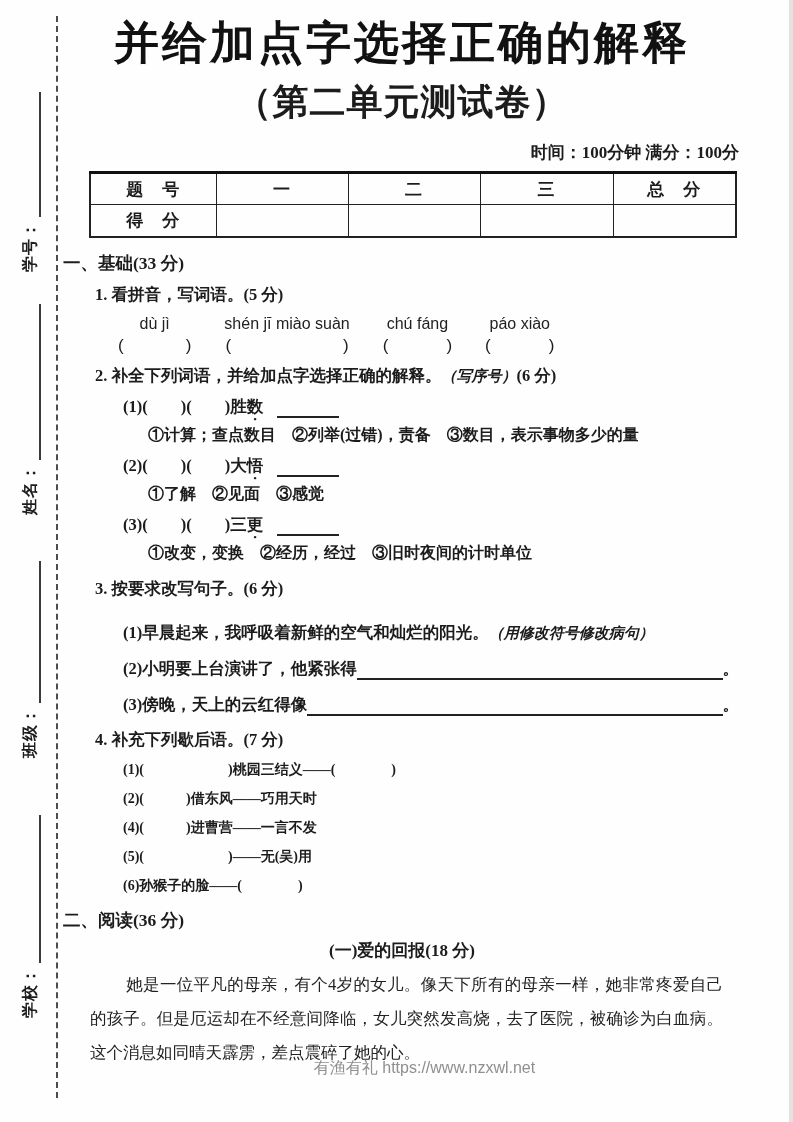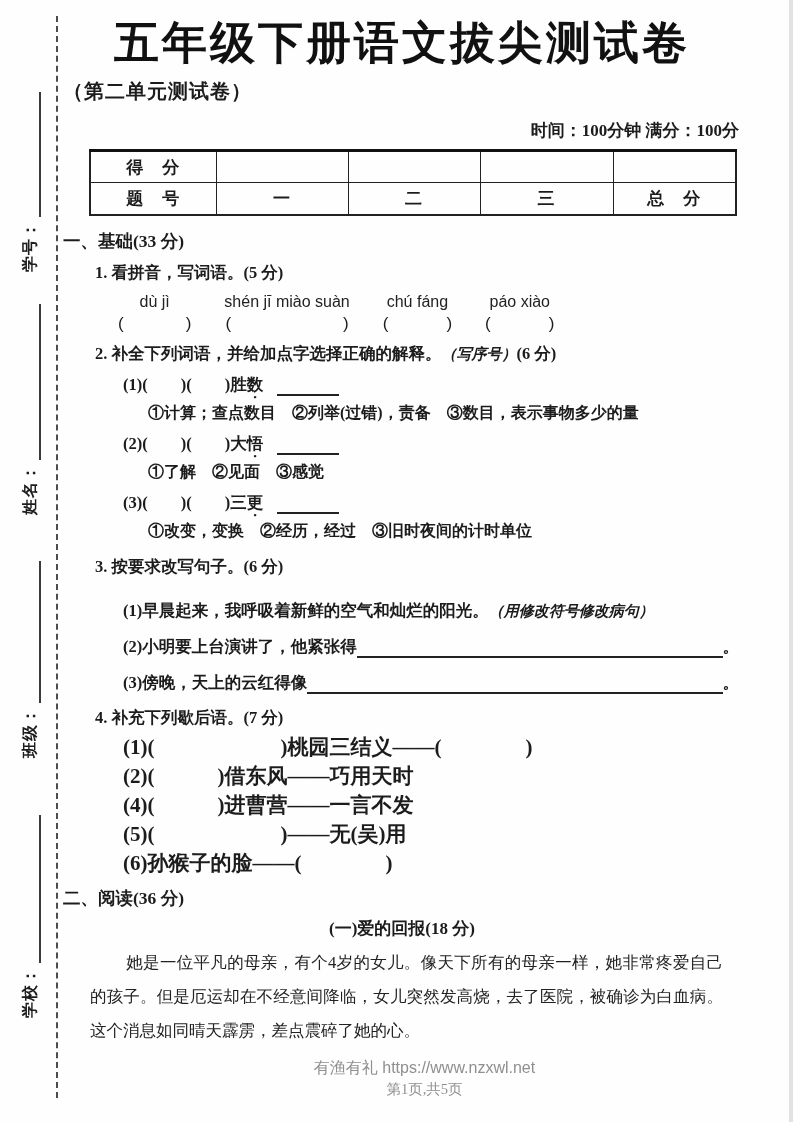--- a/index.html
+++ b/index.html
@@ -21,21 +21,21 @@
     font-size:16px; font-weight:600; white-space:nowrap; height:24px;
   }
   .seal-label { letter-spacing:1px; }
   .seal-blank { display:inline-block; border-bottom:2px solid #3a3a3a; height:20px; margin-left:4px; }
   
   .content { padding:0 48px 0 63px; }
   .title {
     margin-top:16px; text-align:center; font-size:45px; font-weight:900;
     letter-spacing:3px; line-height:1.2; color:#111;
   }
-  .subtitle { margin-top:8px; text-align:left; font-size:20px; font-weight:700; letter-spacing:1px; }
+  .subtitle { margin-top:8px; text-align:center; font-size:36px; font-weight:700; letter-spacing:1px; }
   .meta { margin-top:14px; text-align:right; font-size:17px; font-weight:600; padding-right:2px; }
   
   table.score {
     margin:7px 0 0 26px; border-collapse:collapse; width:648px;
     border:2px solid #222; border-top:3.5px solid #111;
   }
   table.score td {
     border:1.6px solid #222; text-align:center; font-size:17px; font-weight:700;
     height:32px; letter-spacing:1px;
   }
@@ -57,21 +57,21 @@
   .dot-under::after { content:"•"; position:absolute; left:50%; transform:translateX(-50%);
                       bottom:-0.72em; font-size:0.55em; }
   .blank { display:inline-block; border-bottom:2px solid #222; height:18px; }
   .blank-ans { width:62px; margin-left:14px; }
   
   .q3-item { margin-top:14px; margin-left:60px; font-size:16.5px; font-weight:700; }
   .q3-first { margin-top:22px; }
   .fill-row { display:flex; align-items:flex-end; margin-right:2px; }
   .fill-row .grow { flex:1 1 auto; border-bottom:2px solid #222; height:18px; }
   
-  .q4-item { margin-top:8px; margin-left:60px; font-size:21px; font-weight:700; line-height:21px; }
+  .q4-item { margin-top:8px; margin-left:60px; font-size:14px; font-weight:700; line-height:21px; }
   
   .passage-title { margin-top:7px; text-align:center; font-size:17px; font-weight:700; }
   .passage {
     margin:6px 18px 0 27px; font-size:16.5px; line-height:34px;
     text-align:justify; text-indent:2.2em; font-weight:500; color:#222;
   }
   
   .footer { position:absolute; left:60px; right:0; top:1058px; text-align:center;
             color:#8f8f8f; font-family:"Liberation Sans", sans-serif; }
   .footer .site { font-size:16px; }
@@ -94,39 +94,39 @@
   <div class="seal-field" style="top:758px">
     <span class="seal-label">班级：</span>
     <span class="seal-blank" style="width:142px"></span>
   </div>
   <div class="seal-field" style="top:1018px">
     <span class="seal-label">学校：</span>
     <span class="seal-blank" style="width:148px"></span>
   </div>
 
   <div class="content">
-    <div class="title">五年级下册语文拔尖测试卷</div>
+    <div class="title">并给加点字选择正确的解释</div>
     <div class="subtitle">（第二单元测试卷）</div>
     <div class="meta">时间：100分钟  满分：100分</div>
 
     <table class="score">
       <tbody>
           <tr>
-        <td>得　分</td>
-        <td></td>
-        <td></td>
-        <td></td>
-        <td></td>
-      </tr>
-      <tr>
         <td style="width:126px">题　号</td>
         <td style="width:132px">一</td>
         <td style="width:132px">二</td>
         <td style="width:133px">三</td>
         <td>总　分</td>
+      </tr>
+      <tr>
+        <td>得　分</td>
+        <td></td>
+        <td></td>
+        <td></td>
+        <td></td>
       </tr>
     </tbody>
       </table>
 
     <div class="sec-heading">一、基础(33 分)</div>
 
     <div class="q-heading">1. 看拼音，写词语。(5 分)</div>
     <div class="py-row">
       <div class="py-item">
         <span class="py-text">dù jì</span>
@@ -209,16 +209,15 @@
     <div class="q4-item">(5)(　　　　　　)——无(吴)用</div>
     <div class="q4-item">(6)孙猴子的脸——(　　　　)</div>
 
     <div class="sec-heading" style="margin-top:12px">二、阅读(36 分)</div>
     <div class="passage-title">(一)爱的回报(18 分)</div>
     <div class="passage">她是一位平凡的母亲，有个4岁的女儿。像天下所有的母亲一样，她非常疼爱自己的孩子。但是厄运却在不经意间降临，女儿突然发高烧，去了医院，被确诊为白血病。这个消息如同晴天霹雳，差点震碎了她的心。</div>
   </div>
 
   <div class="footer">
     <div class="site">有渔有礼 https://www.nzxwl.net</div>
-    <div class="pageinfo">第1页,共5页</div>
   </div>
 
 </div>
 
 </body></html>

